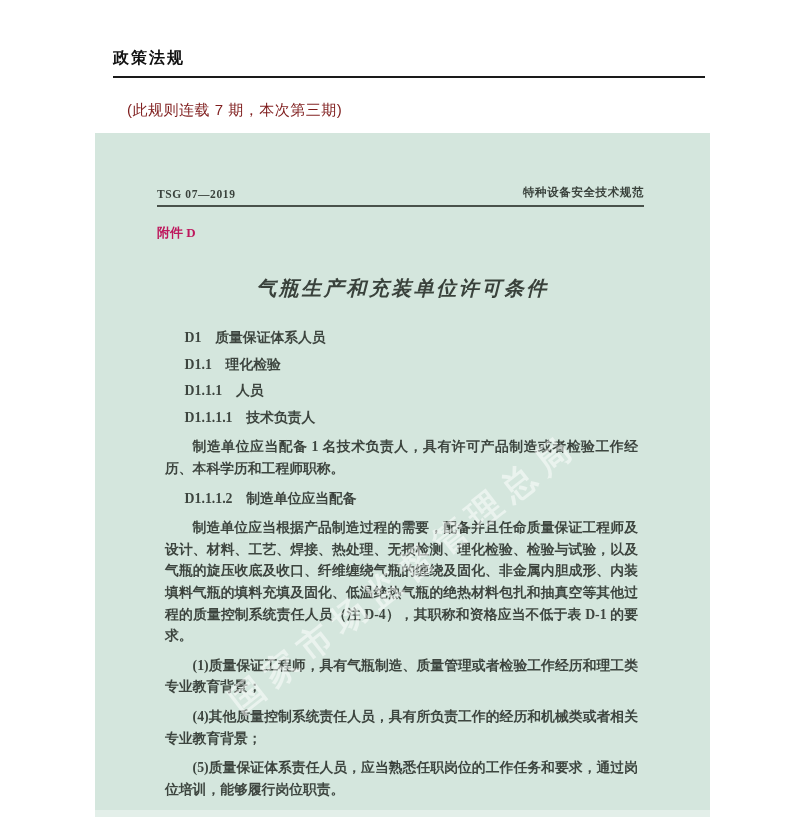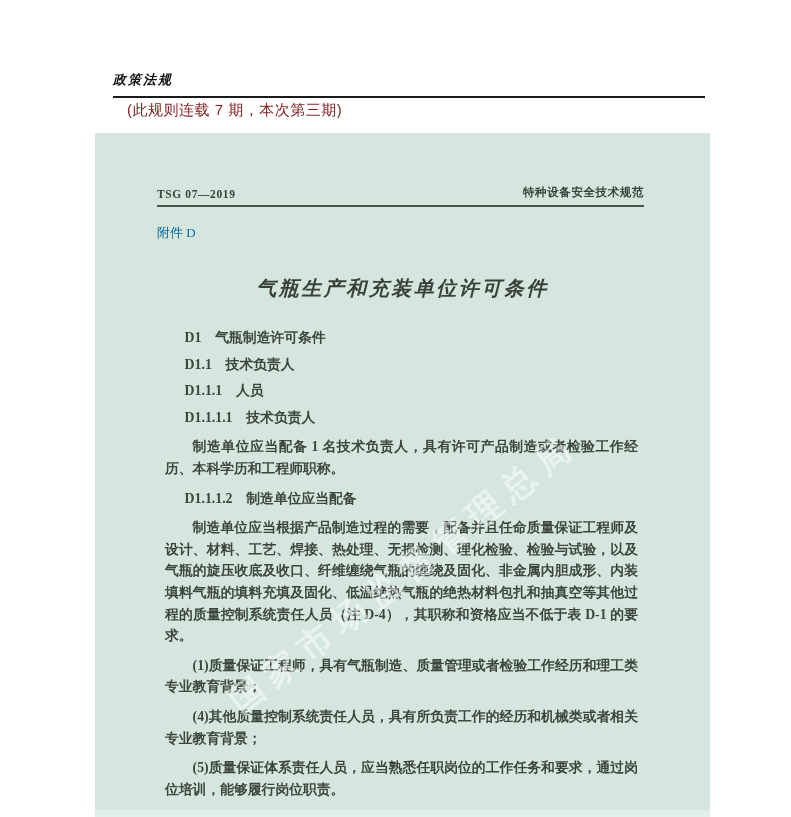--- a/index.html
+++ b/index.html
@@ -10,43 +10,43 @@
   }
 
   
   .page-header{
     position:absolute;left:113px;top:48px;width:592px;
     display:flex;justify-content:space-between;align-items:flex-end;
     border-bottom:2px solid #1a1a1a;padding-bottom:7px;
   }
   .page-header .callig{
     font-family:"Liberation Serif","DejaVu Serif",serif;
-    font-style:italic;font-weight:bold;
-    font-size:13px;color:#111;letter-spacing:2px;white-space:nowrap;margin-top:23px;
+    font-weight:bold;
+    font-size:16px;color:#111;letter-spacing:2px;white-space:nowrap;
   }
   .page-note{
     position:absolute;left:127px;top:101px;
     font-family:"Liberation Sans","DejaVu Sans",sans-serif;
     font-size:15px;color:#7f1d1d;letter-spacing:0.5px;
   }
 
   
   .scan{
     position:absolute;left:95px;top:133px;width:615px;height:684px;
     background:#d4e6dd;color:#3d453f;overflow:hidden;
   }
   .scan-header{
     margin:52px 66px 0 62px;
     display:flex;justify-content:space-between;align-items:flex-end;
     border-bottom:2px solid #49524b;padding-bottom:5px;
     font-size:11.5px;font-weight:bold;letter-spacing:0.6px;color:#3a423c;
   }
   .scan-attachment{
     margin:17px 0 0 62px;
-    font-size:13px;font-weight:normal;color:#0369a1;
+    font-size:13px;font-weight:bold;color:#be185d;
   }
   .scan-title{
     margin-top:33px;text-align:center;
     font-size:20px;font-weight:bold;letter-spacing:2.5px;color:#39413b;font-style:italic;
   }
   .scan-content{
     margin:25px 64px 0 62px;
     font-size:13.8px;line-height:21.6px;font-weight:bold;
     text-align:justify;color:#3d453f;
   }
@@ -80,22 +80,22 @@
   <div class="scan-header">
     <span>TSG 07—2019</span>
     <span>特种设备安全技术规范</span>
   </div>
 
   <div class="scan-attachment">附件 D</div>
 
   <div class="scan-title">气瓶生产和充装单位许可条件</div>
 
   <div class="scan-content">
-    <div class="doc-heading">D1　气瓶制造许可条件</div>
-    <div class="doc-heading">D1.1　技术负责人</div>
+    <div class="doc-heading">D1　质量保证体系人员</div>
+    <div class="doc-heading">D1.1　理化检验</div>
     <div class="doc-heading">D1.1.1　人员</div>
     <div class="doc-heading">D1.1.1.1　技术负责人</div>
     <p class="doc-para">制造单位应当配备 1 名技术负责人，具有许可产品制造或者检验工作经历、本科学历和工程师职称。</p>
     <div class="doc-heading">D1.1.1.2　制造单位应当配备</div>
     <p class="doc-para">制造单位应当根据产品制造过程的需要，配备并且任命质量保证工程师及设计、材料、工艺、焊接、热处理、无损检测、理化检验、检验与试验，以及气瓶的旋压收底及收口、纤维缠绕气瓶的缠绕及固化、非金属内胆成形、内装填料气瓶的填料充填及固化、低温绝热气瓶的绝热材料包扎和抽真空等其他过程的质量控制系统责任人员（注 D-4），其职称和资格应当不低于表 D-1 的要求。</p>
     <p class="doc-para">(1)质量保证工程师，具有气瓶制造、质量管理或者检验工作经历和理工类专业教育背景；</p>
     <p class="doc-para">(4)其他质量控制系统责任人员，具有所负责工作的经历和机械类或者相关专业教育背景；</p>
     <p class="doc-para">(5)质量保证体系责任人员，应当熟悉任职岗位的工作任务和要求，通过岗位培训，能够履行岗位职责。</p>
   </div>
 

